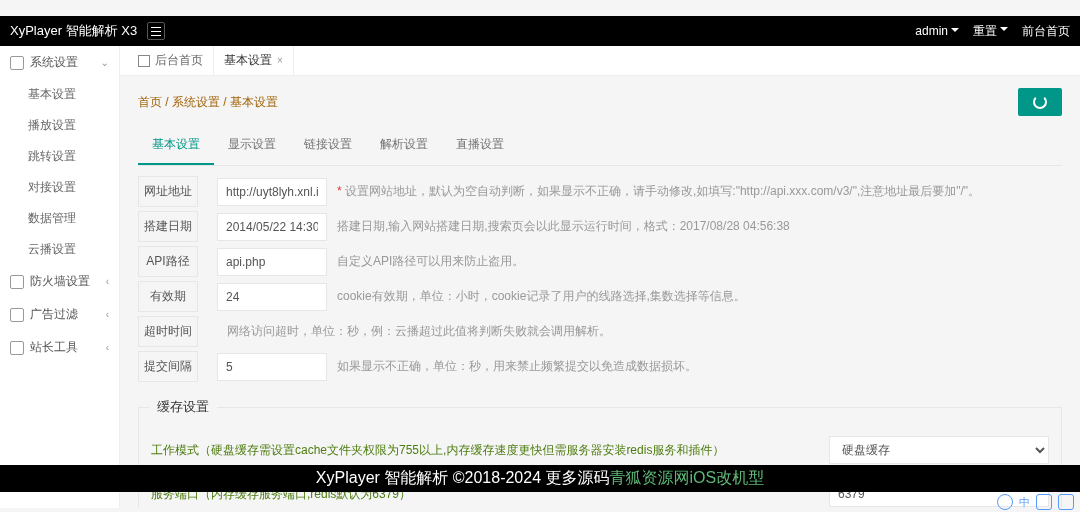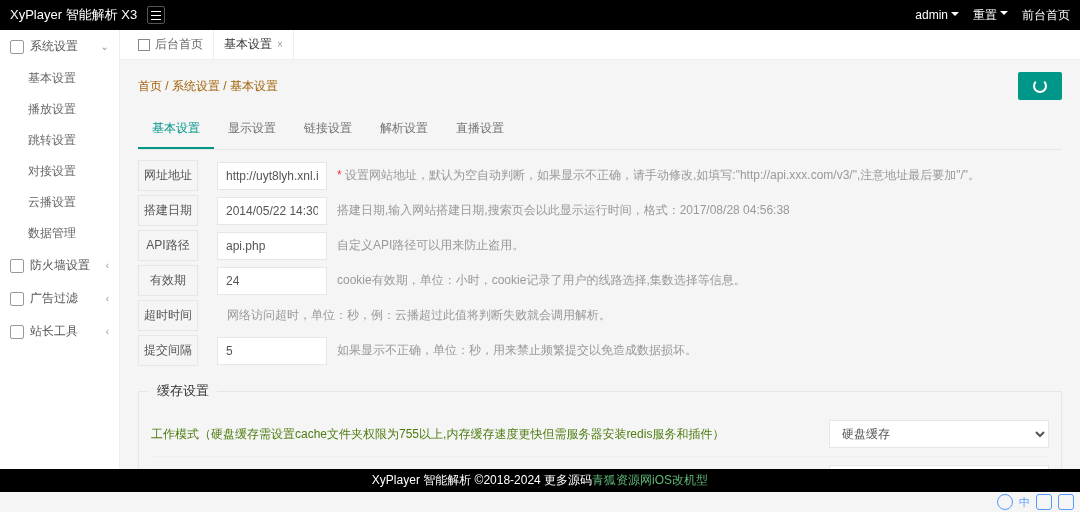--- a/index.html
+++ b/index.html
@@ -1,17 +1,17 @@
 <!DOCTYPE html>
 <html><head>
 <meta charset="utf-8">
 <style>
 * { margin: 0; padding: 0; box-sizing: border-box; }
 body { font-family: "Microsoft YaHei", Arial, sans-serif; font-size: 12px; color: #333; background: #f5f5f5; width: 1080px; height: 512px; overflow: hidden; position: relative; }
-.top-bar { background: #000; color: #fff; height: 30px; display: flex; align-items: center; padding: 0 10px; justify-content: space-between; }
+.top-bar { background: #000; color: #fff; height: 30px; display: flex; align-items: center; padding: 0 10px; justify-content: space-between; margin-top: 16px; }
 .top-left { display: flex; align-items: center; gap: 10px; }
 .brand { color: #fff; font-size: 13px; }
 .hamburger { width: 18px; height: 18px; display: flex; flex-direction: column; justify-content: center; gap: 3px; cursor: pointer; border: 1px solid #555; padding: 2px 3px; border-radius: 2px; }
 .hamburger span { display: block; height: 1px; background: #fff; }
 .top-right { display: flex; align-items: center; gap: 14px; font-size: 12px; }
 .top-right span { cursor: pointer; }
 .caret { display: inline-block; border: 4px solid transparent; border-top-color: #fff; margin-left: 3px; vertical-align: middle; }
 .layout { display: flex; height: 462px; }
 .sidebar { width: 120px; background: #fff; border-right: 1px solid #eee; overflow-y: auto; }
 .menu-item { display: flex; align-items: center; padding: 8px 10px; cursor: pointer; color: #555; justify-content: space-between; }
@@ -40,21 +40,21 @@
 .form-hint { color: #999; margin-left: 10px; flex: 1; font-size: 12px; }
 .star { color: #e33; }
 .fieldset { border: 1px solid #e6e6e6; margin-top: 14px; padding: 0; }
 .fieldset-legend { padding: 2px 8px; margin-left: 10px; color: #333; font-size: 13px; }
 .fieldset-inner { padding: 10px 12px; }
 .field-row { display: flex; align-items: center; border-bottom: 1px solid #f0f0f0; padding: 8px 0; }
 .field-row:last-child { border-bottom: none; }
 .field-desc { flex: 1; color: #4d7c0f; }
 .field-control { width: 220px; }
 .field-select, .field-text { width: 100%; border: 1px solid #e6e6e6; padding: 5px 8px; font-size: 12px; color: #555; background: #fff; }
-.footer { position: absolute; bottom: 20px; left: 0; right: 0; text-align: center; background: #000; color: #fff; font-size: 12px; padding: 3px 0; }
+.footer { position: absolute; bottom: 20px; left: 0; right: 0; text-align: center; background: #000; color: #fff; font-size: 16px; padding: 3px 0; }
 .footer a { color: #5fb878; text-decoration: none; }
 .sidebar-tools { position: absolute; bottom: 2px; right: 6px; display: flex; gap: 6px; align-items: center; }
 .tool-btn { width: 16px; height: 16px; border: 1px solid #59f; border-radius: 3px; display: inline-block; cursor: pointer; }
 .tool-btn.round { border-radius: 50%; }
 .tool-txt { color: #59f; font-size: 11px; cursor: pointer; }
 </style>
 </head>
 <body>
 
 <div class="top-bar">
@@ -79,22 +79,22 @@
       <span class="mi-left">
           <span class="menu-icon"></span>
           <span>系统设置</span>
         </span>
       <span class="chevron">⌄</span>
     </div>
     <div class="sub-item">基本设置</div>
     <div class="sub-item">播放设置</div>
     <div class="sub-item">跳转设置</div>
     <div class="sub-item">对接设置</div>
+    <div class="sub-item">数据管理</div>
     <div class="sub-item">云播设置</div>
-    <div class="sub-item">数据管理</div>
     <div class="menu-item">
       <span class="mi-left">
           <span class="menu-icon"></span>
           <span>防火墙设置</span>
         </span>
       <span class="chevron">‹</span>
     </div>
     <div class="menu-item">
       <span class="mi-left">
           <span class="menu-icon"></span>

